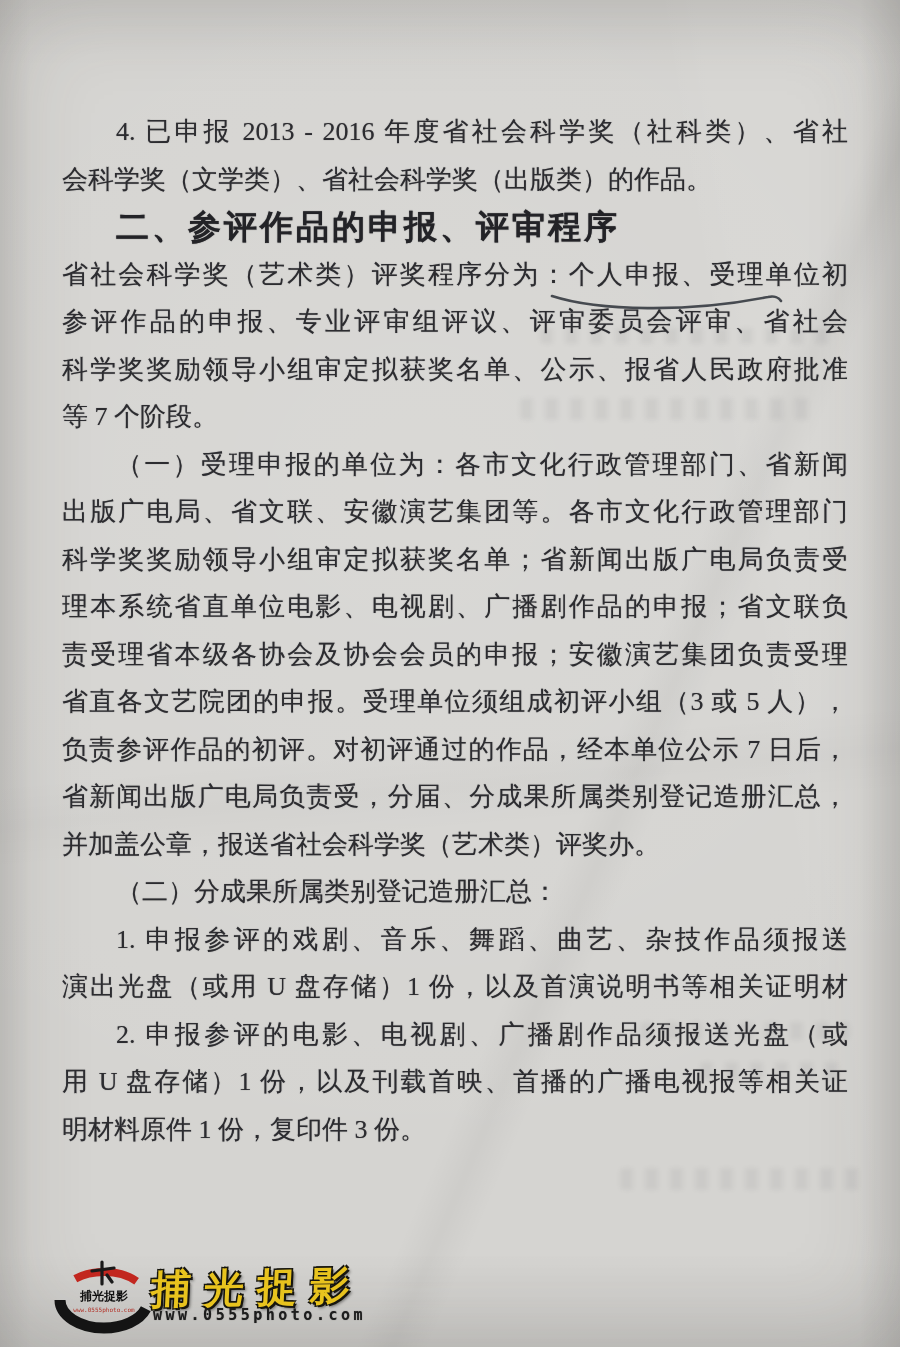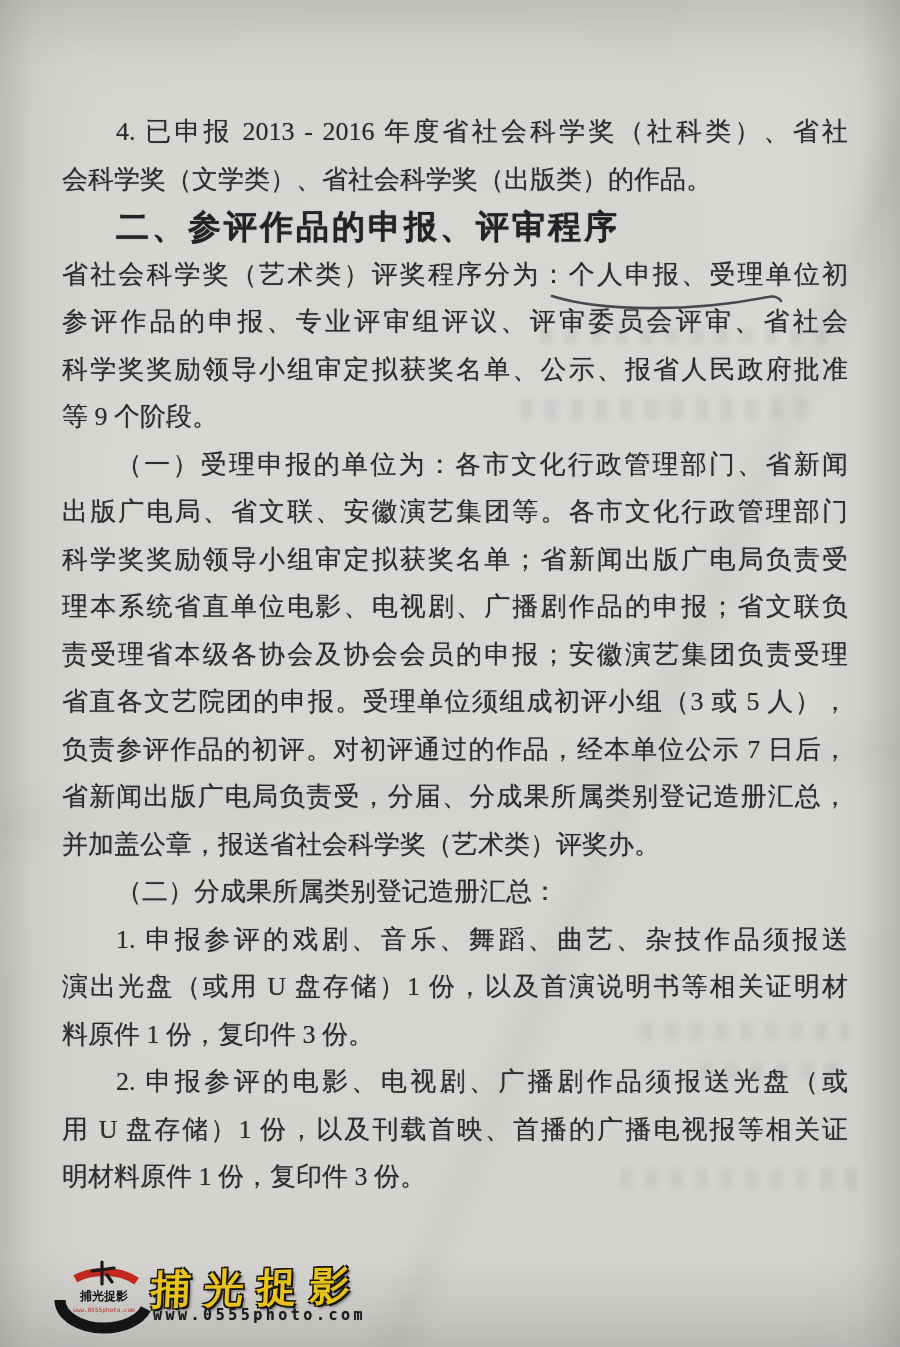--- a/index.html
+++ b/index.html
@@ -77,34 +77,33 @@
 
 <div class="page">
 
   <div class="text-block" id="doc-lines">
       <div class="line indent just">4. 已申报 2013 - 2016 年度省社会科学奖（社科类）、省社</div>
       <div class="line">会科学奖（文学类）、省社会科学奖（出版类）的作品。</div>
       <div class="line indent head">二、参评作品的申报、评审程序</div>
       <div class="line just">省社会科学奖（艺术类）评奖程序分为：个人申报、受理单位初</div>
       <div class="line just">参评作品的申报、专业评审组评议、评审委员会评审、省社会</div>
       <div class="line just">科学奖奖励领导小组审定拟获奖名单、公示、报省人民政府批准</div>
-      <div class="line">等 9 个阶段。</div>
+      <div class="line">等 7 个阶段。</div>
       <div class="line indent just">（一）受理申报的单位为：各市文化行政管理部门、省新闻</div>
       <div class="line just">出版广电局、省文联、安徽演艺集团等。各市文化行政管理部门</div>
       <div class="line just">科学奖奖励领导小组审定拟获奖名单；省新闻出版广电局负责受</div>
       <div class="line just">理本系统省直单位电影、电视剧、广播剧作品的申报；省文联负</div>
       <div class="line just">责受理省本级各协会及协会会员的申报；安徽演艺集团负责受理</div>
       <div class="line just">省直各文艺院团的申报。受理单位须组成初评小组（3 或 5 人），</div>
       <div class="line just">负责参评作品的初评。对初评通过的作品，经本单位公示 7 日后，</div>
       <div class="line just">省新闻出版广电局负责受，分届、分成果所属类别登记造册汇总，</div>
       <div class="line">并加盖公章，报送省社会科学奖（艺术类）评奖办。</div>
       <div class="line indent">（二）分成果所属类别登记造册汇总：</div>
       <div class="line indent just">1. 申报参评的戏剧、音乐、舞蹈、曲艺、杂技作品须报送</div>
       <div class="line just">演出光盘（或用 U 盘存储）1 份，以及首演说明书等相关证明材</div>
-      <div class="line">料原件 1 份，复印件 3 份。</div>
       <div class="line indent just">2. 申报参评的电影、电视剧、广播剧作品须报送光盘（或</div>
       <div class="line just">用 U 盘存储）1 份，以及刊载首映、首播的广播电视报等相关证</div>
       <div class="line">明材料原件 1 份，复印件 3 份。</div>
     </div>
 
   <svg class="underline-svg" viewBox="0 0 240 28" xmlns="http://www.w3.org/2000/svg">
     <path d="M6 8 C 52 23, 142 25, 222 9 C 228 7.6, 233 9.5, 235 13" fill="none" stroke="#3a3e44" stroke-width="2.6" stroke-linecap="round" opacity="0.92"></path>
   </svg>
 
   <div id="smudges">

